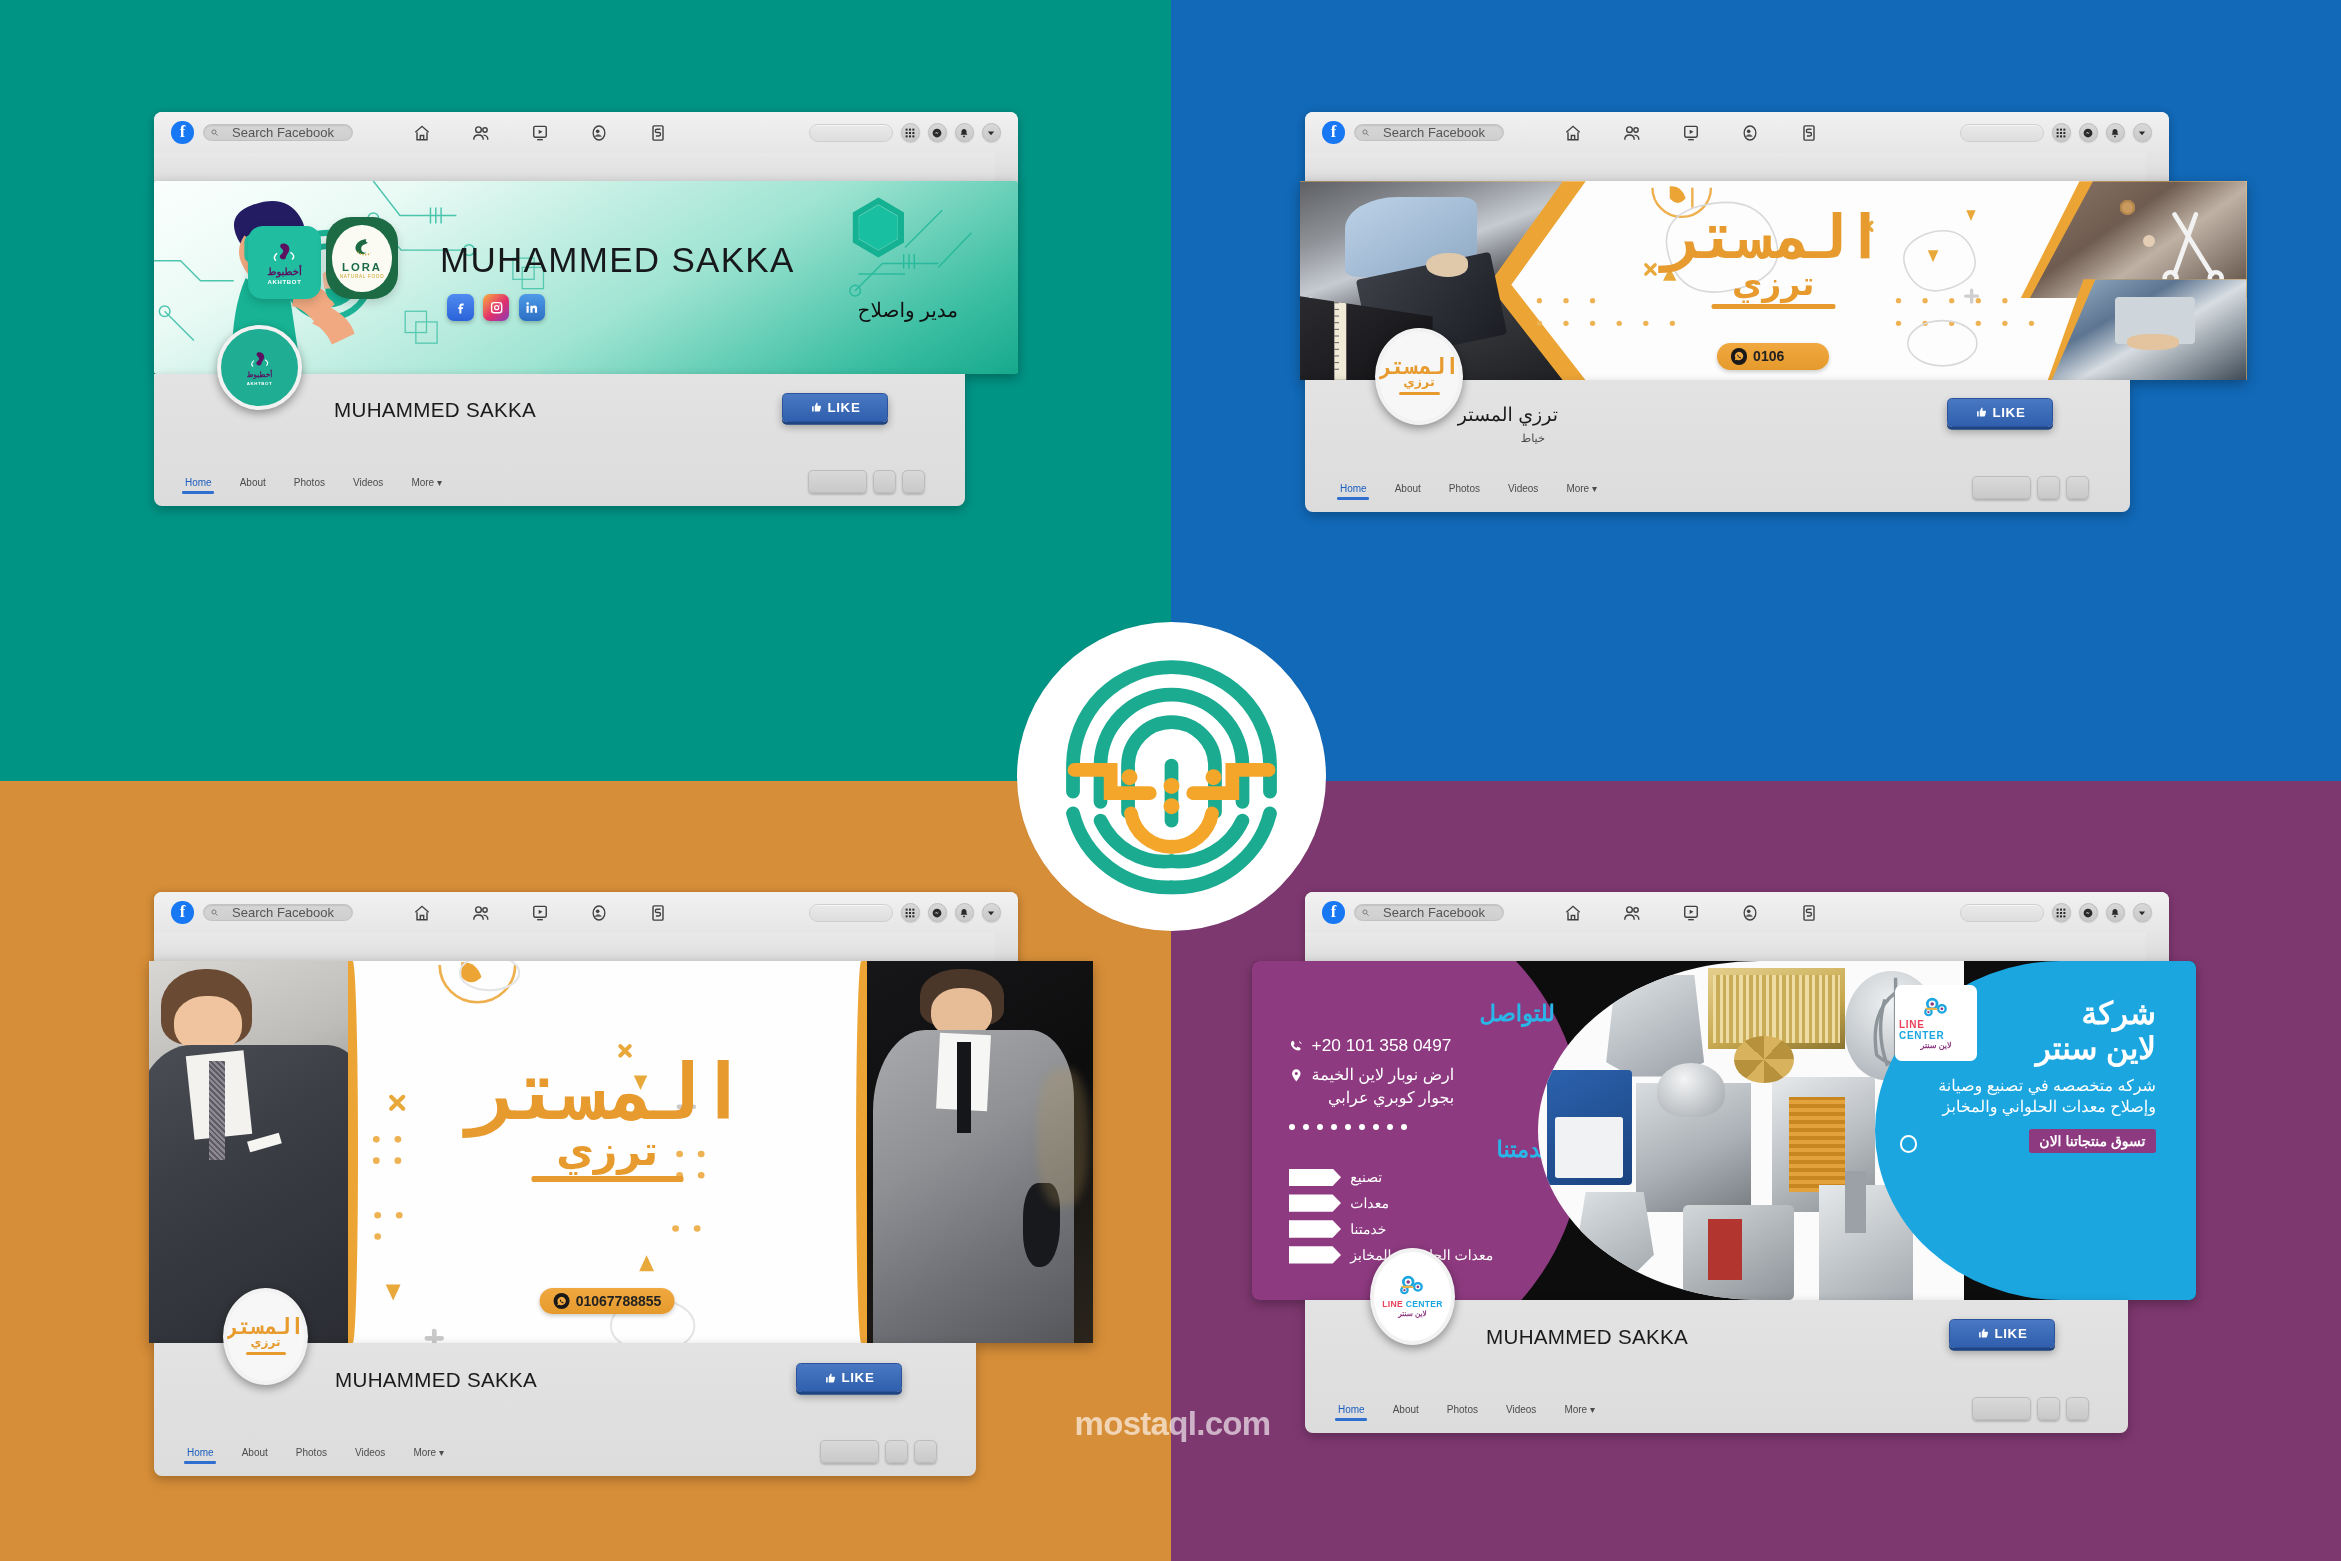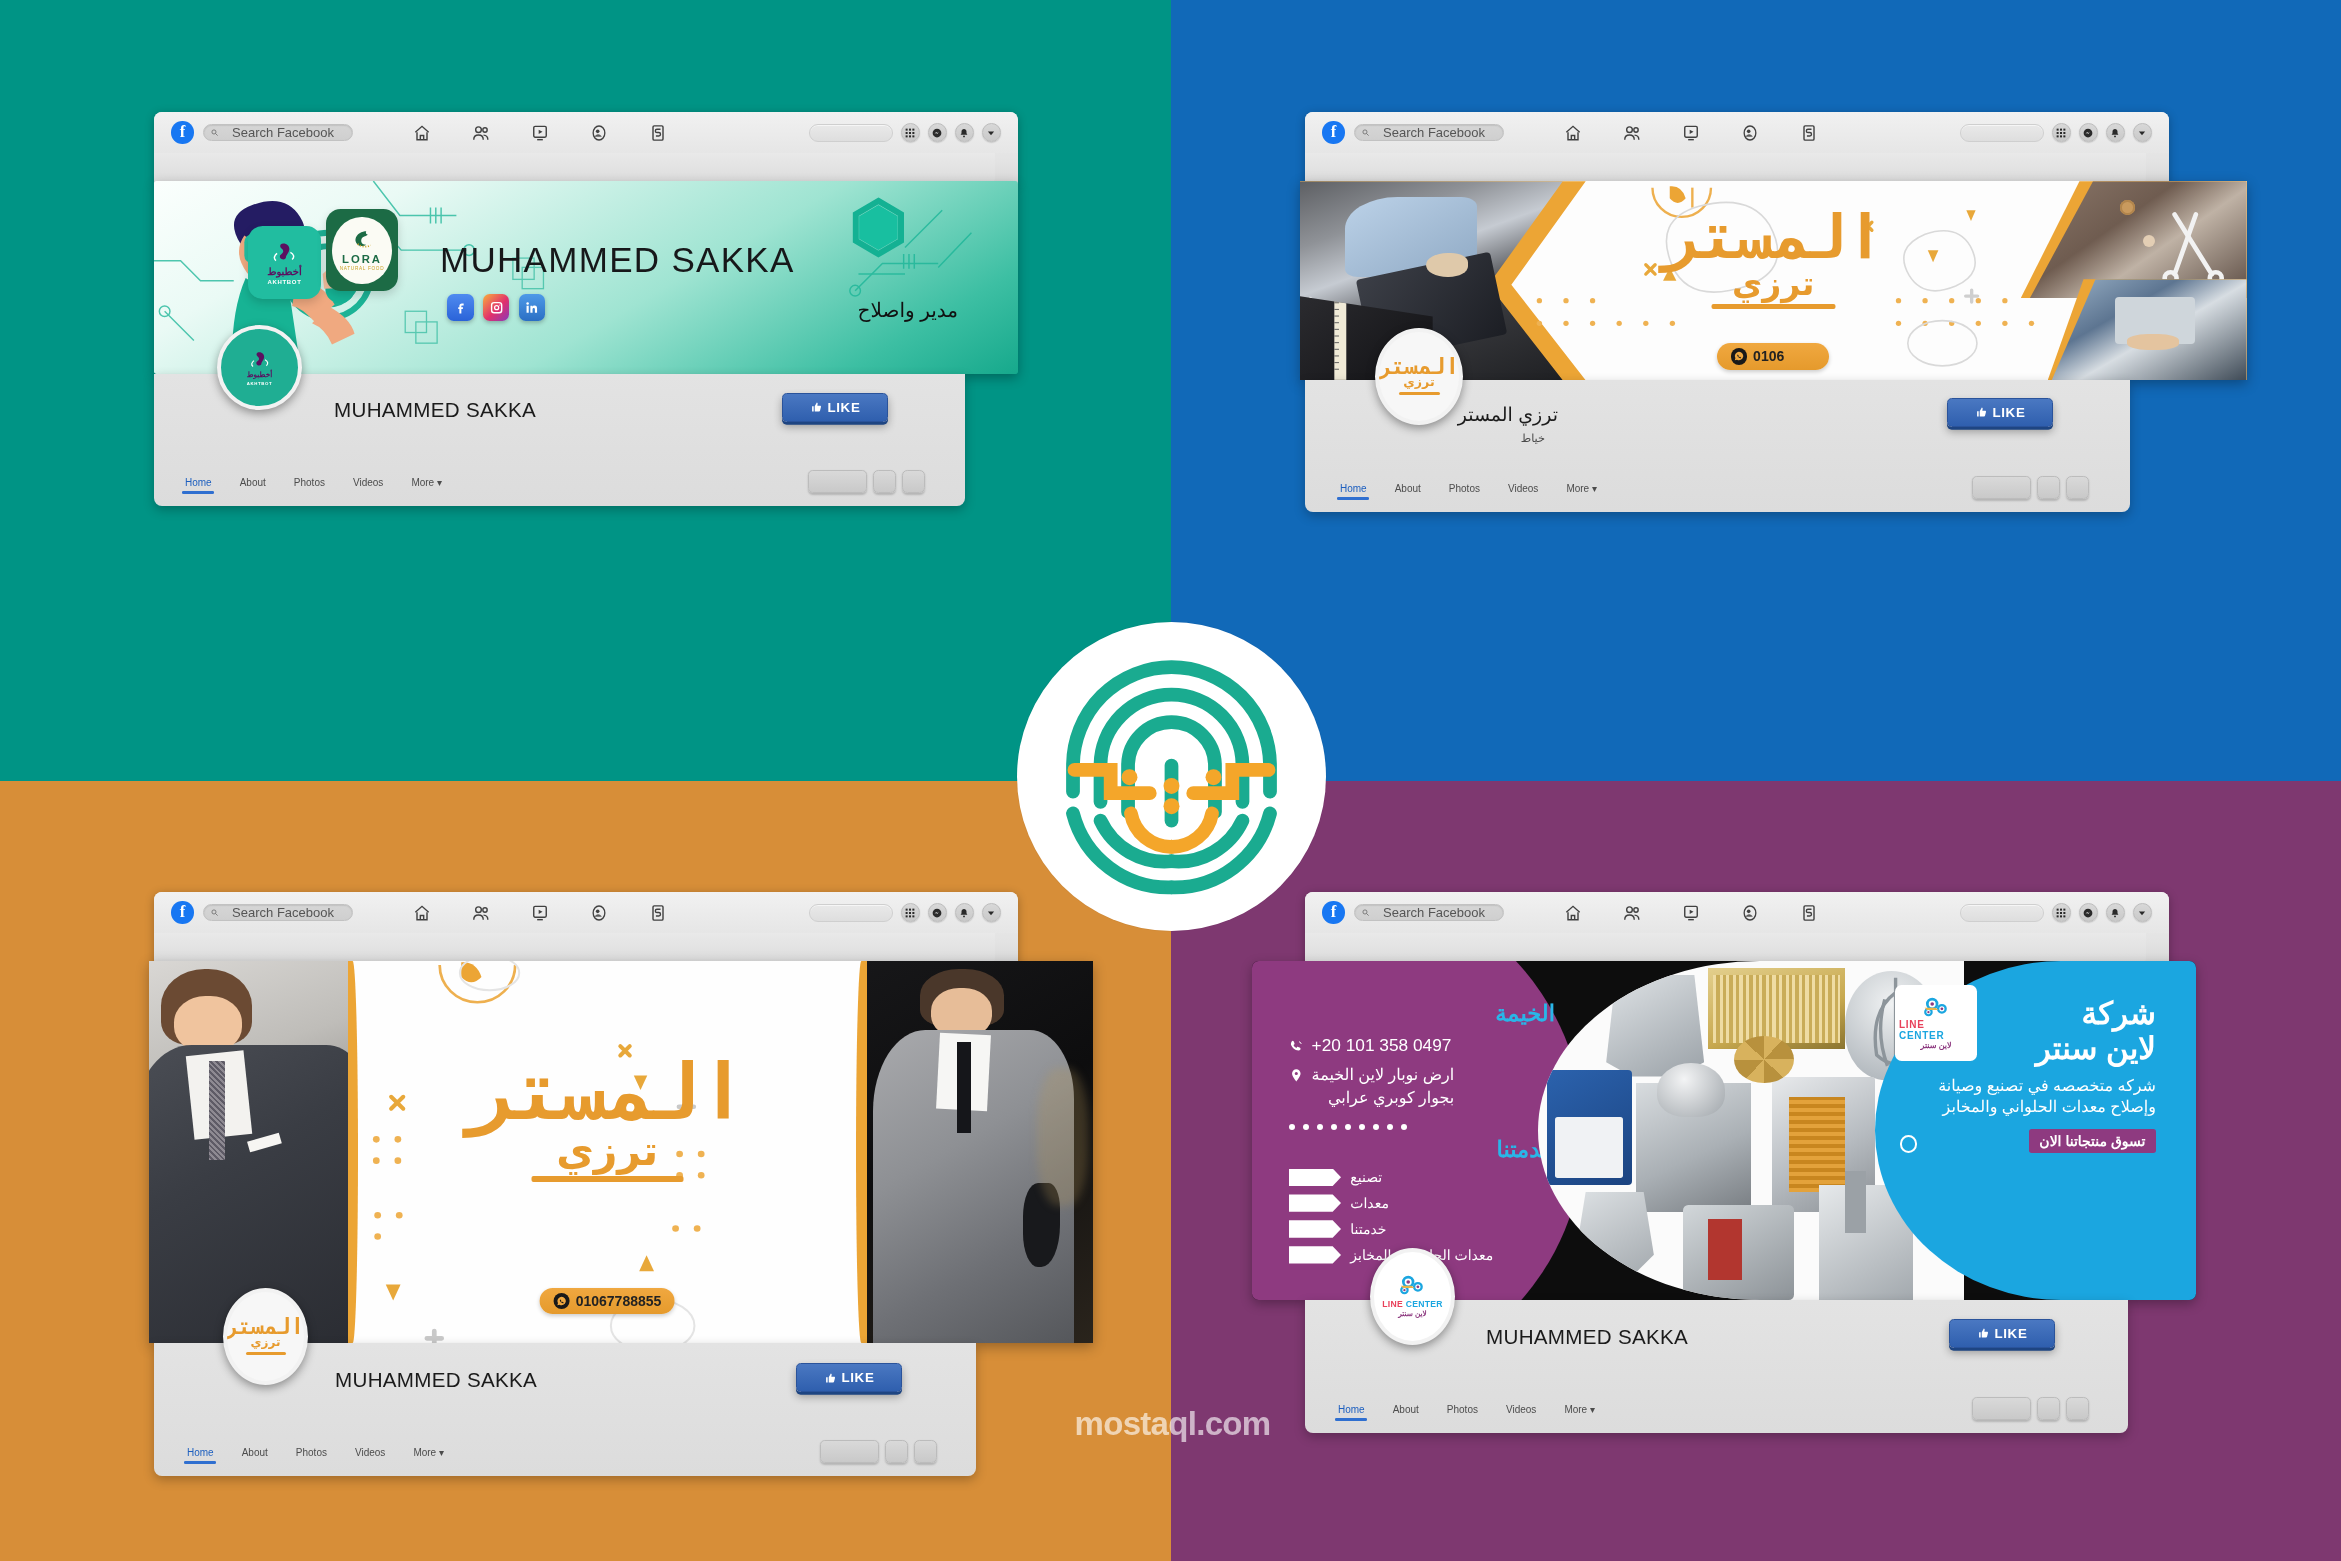--- a/index.html
+++ b/index.html
@@ -413,21 +413,21 @@
           <svg viewBox="0 0 48 40" style="width:26.6px;height:22.6px">
             <path d="M22 4c8 0 12 6 11 12-1 6-6 9-6 13 0 3-4 5-8 3s-4-7 0-9c5-3 3-8 0-10-4-3-3-9 3-9z" fill="#5b1060"></path>
             <path d="M11 22c-5 4-7 9-2 13" stroke="#fff" stroke-width="2.6" fill="none"></path>
             <path d="M35 20c6 3 8 9 3 13" stroke="#fff" stroke-width="2.6" fill="none"></path>
           </svg>
           <div class="ar">أخطبوط</div>
           <div class="la">AKHTBOT</div>
         </div>
       </div>
 
-      <div class="logotile" style="left:172px; top:28px; width:72px; height:82px;">
+      <div class="logotile" style="left:172px; top:36px; width:72px; height:82px;border-radius:25px;">
         <div class="lora">
           <div class="disc">
             <svg viewBox="0 0 46 42" style="width:25px;height:22.6px">
               <path d="M30 4c-2 4 1 6 3 6-4 4-10 3-12 9-2 7 4 11 9 10-6 5-16 3-19-4-4-9 4-18 13-20 2-1 5-1 6-1z" fill="#1c6b45"></path>
               <path d="M14 28c8 6 18 6 24 2" stroke="#c9a227" stroke-width="3.4" fill="none" stroke-dasharray="2 3"></path>
             </svg>
             <div class="nm">LORA</div>
             <div class="tg">NATURAL FOOD</div>
           </div>
         </div>
@@ -987,21 +987,21 @@
       </div>
       <div class="fb-shelf"></div>
     </div>
 
     <div class="cover cover4" style="width:944px; margin-left:-53px; height:339px; margin-top:-2.7px; border-radius:6.6px;">
 
       <div style="position:absolute;left:-173px;top:-80px;width:505px;height:505px;border-radius:50%;
                   background:#8e3a80;"></div>
 
       <div class="lc-contact" style="left:37px; top:39px; width:266px;">
-        <div class="lc-h">الخيمة</div>
+        <div class="lc-h">للتواصل</div>
         <div class="lc-line">
           <span style="direction:ltr;">+20 101 358 0497</span>
           <svg class="ic" viewBox="0 0 24 24" fill="#fff">
               <path d="M6 3c1 0 1.6.6 2 1.6l1 2.4c.3.8.1 1.4-.5 1.9L7.4 10c.9 2.3 2.4 3.8 4.6 4.6l1.1-1.1c.5-.6 1.1-.7 1.9-.4l2.4 1c1 .4 1.6 1 1.6 2 0 1.7-1.6 3-3.4 2.8C9.1 18.2 5.8 14.9 3.2 9.4 2.9 7.2 4.2 3 6 3z"></path>
               <path d="M16.5 4.5c2 .4 3.2 1.7 3.6 3.6" stroke="#fff" stroke-width="1.6" fill="none"></path>
             </svg>
         </div>
         <div class="lc-line" style="align-items:flex-start; font-size:16px; line-height:1.4;">
           <span style="text-align:right">
             <span>ارض نوبار لاين الخيمة</span><br>

